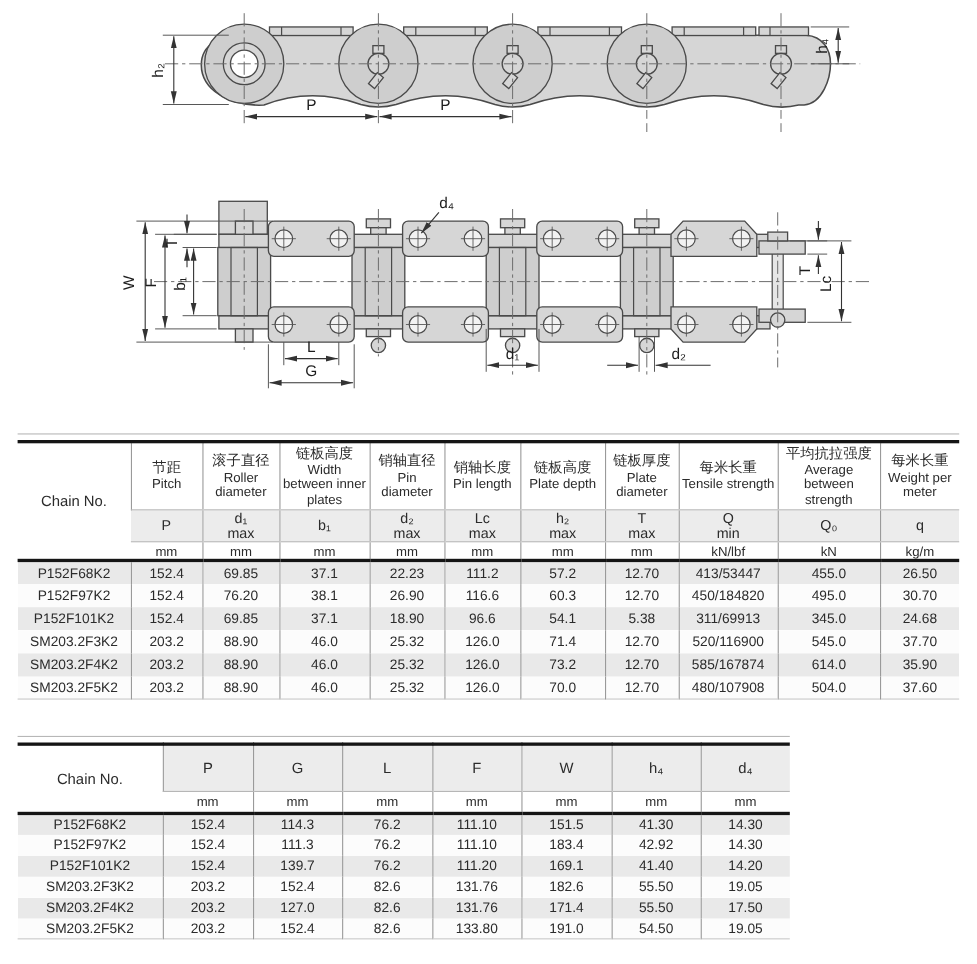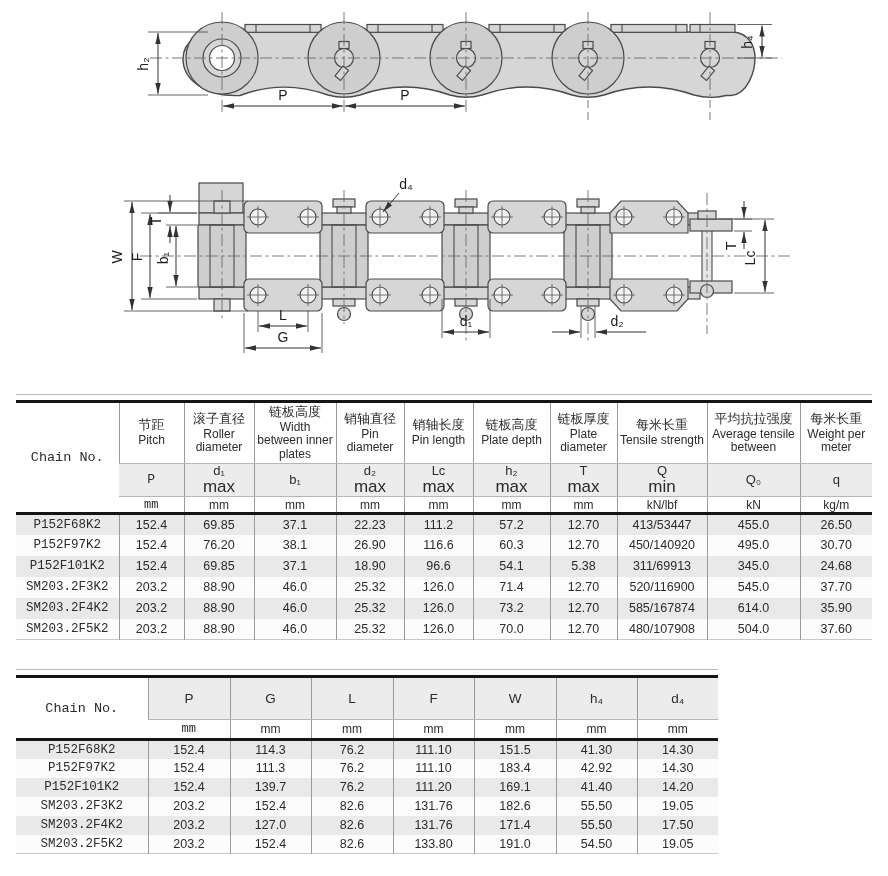--- a/index.html
+++ b/index.html
@@ -7,39 +7,39 @@
     width:888px;height:876px;position:relative;background:#ffffff;overflow:hidden;
     font-family:"Liberation Sans","DejaVu Sans",sans-serif;color:#2b2b2b;
   }
   svg text{font-family:"Liberation Sans","DejaVu Sans",sans-serif;}
 
   .tbl-wrap{position:absolute;}
   .pre-line{height:1px;background:#b7b7b7;margin-bottom:5px;}
   table{border-collapse:collapse;table-layout:fixed;width:100%;}
   th,td{padding:0 2px;font-weight:400;text-align:center;vertical-align:middle;
         border-left:1px solid #9a9a9a;overflow:hidden;}
-  th:first-child,td:first-child{border-left:none;font-family:Liberation Mono, monospace;}
+  th:first-child,td:first-child{border-left:none;}
   table{border-top:3px solid #151515;border-bottom:1px solid #c8c8c8;}
 
   
   .t1 tr.ra{height:62px;}
   .t1 .ra th{background:#ffffff;border-bottom:1px solid #b6b6b6;}
   .t1 tr.rb{height:29px;}
   .t1 .rb th{background:#ececec;border-bottom:1px solid #b6b6b6;}
   .t1 tr.rc{height:17px;}
   .t1 .rc th{background:#ffffff;border-bottom:3px solid #151515;font-size:12px;}
   .t1 th.chain{background:#ffffff;font-size:13.5px;border-bottom:3px solid #151515;}
   .t1 tbody tr{height:21px;font-size:12.5px;}
   tbody tr:nth-child(odd){background:#e9e9e9;}
   tbody tr:nth-child(even){background:#fcfcfc;}
 
   .zh{font-size:13px;line-height:1.15;}
   .en{font-size:12px;line-height:1.1;margin-top:1px;}
   .sym{font-size:13px;line-height:1.1;}
-  .qual{font-size:17px;line-height:1.05;}
+  .qual{font-size:13px;line-height:1.05;}
 
   
   .t2 tr.ra{height:43px;}
   .t2 .ra th{background:#ececec;border-bottom:1px solid #b6b6b6;font-size:13.5px;}
   .t2 .rb th{background:#ffffff;border-bottom:3px solid #151515;font-size:12px;height:18px;}
   .t2 th.chain{background:#ffffff;font-size:13.5px;border-bottom:3px solid #151515;}
   .t2 tbody tr{height:19px;font-size:12.5px;}
 
   
   .body-fill{fill:#d6d6d6;stroke:#4a4a4a;stroke-width:1.4;stroke-linejoin:round;}
@@ -354,21 +354,21 @@
           <th>
             <div class="zh">链板厚度</div>
             <div class="en">Plate diameter</div>
           </th>
           <th>
             <div class="zh">每米长重</div>
             <div class="en">Tensile strength</div>
           </th>
           <th>
             <div class="zh">平均抗拉强度</div>
-            <div class="en">Average tensile between</div>
+            <div class="en">Average between strength</div>
           </th>
           <th>
             <div class="zh">每米长重</div>
             <div class="en">Weight per meter</div>
           </th>
         </tr>
       <tr class="rb" id="t1-rb">
           <th>
             <div class="sym">P</div>
           </th>
@@ -435,21 +435,21 @@
         </tr>
         <tr>
           <td>P152F97K2</td>
           <td>152.4</td>
           <td>76.20</td>
           <td>38.1</td>
           <td>26.90</td>
           <td>116.6</td>
           <td>60.3</td>
           <td>12.70</td>
-          <td>450/140920</td>
+          <td>450/184820</td>
           <td>495.0</td>
           <td>30.70</td>
         </tr>
         <tr>
           <td>P152F101K2</td>
           <td>152.4</td>
           <td>69.85</td>
           <td>37.1</td>
           <td>18.90</td>
           <td>96.6</td>

